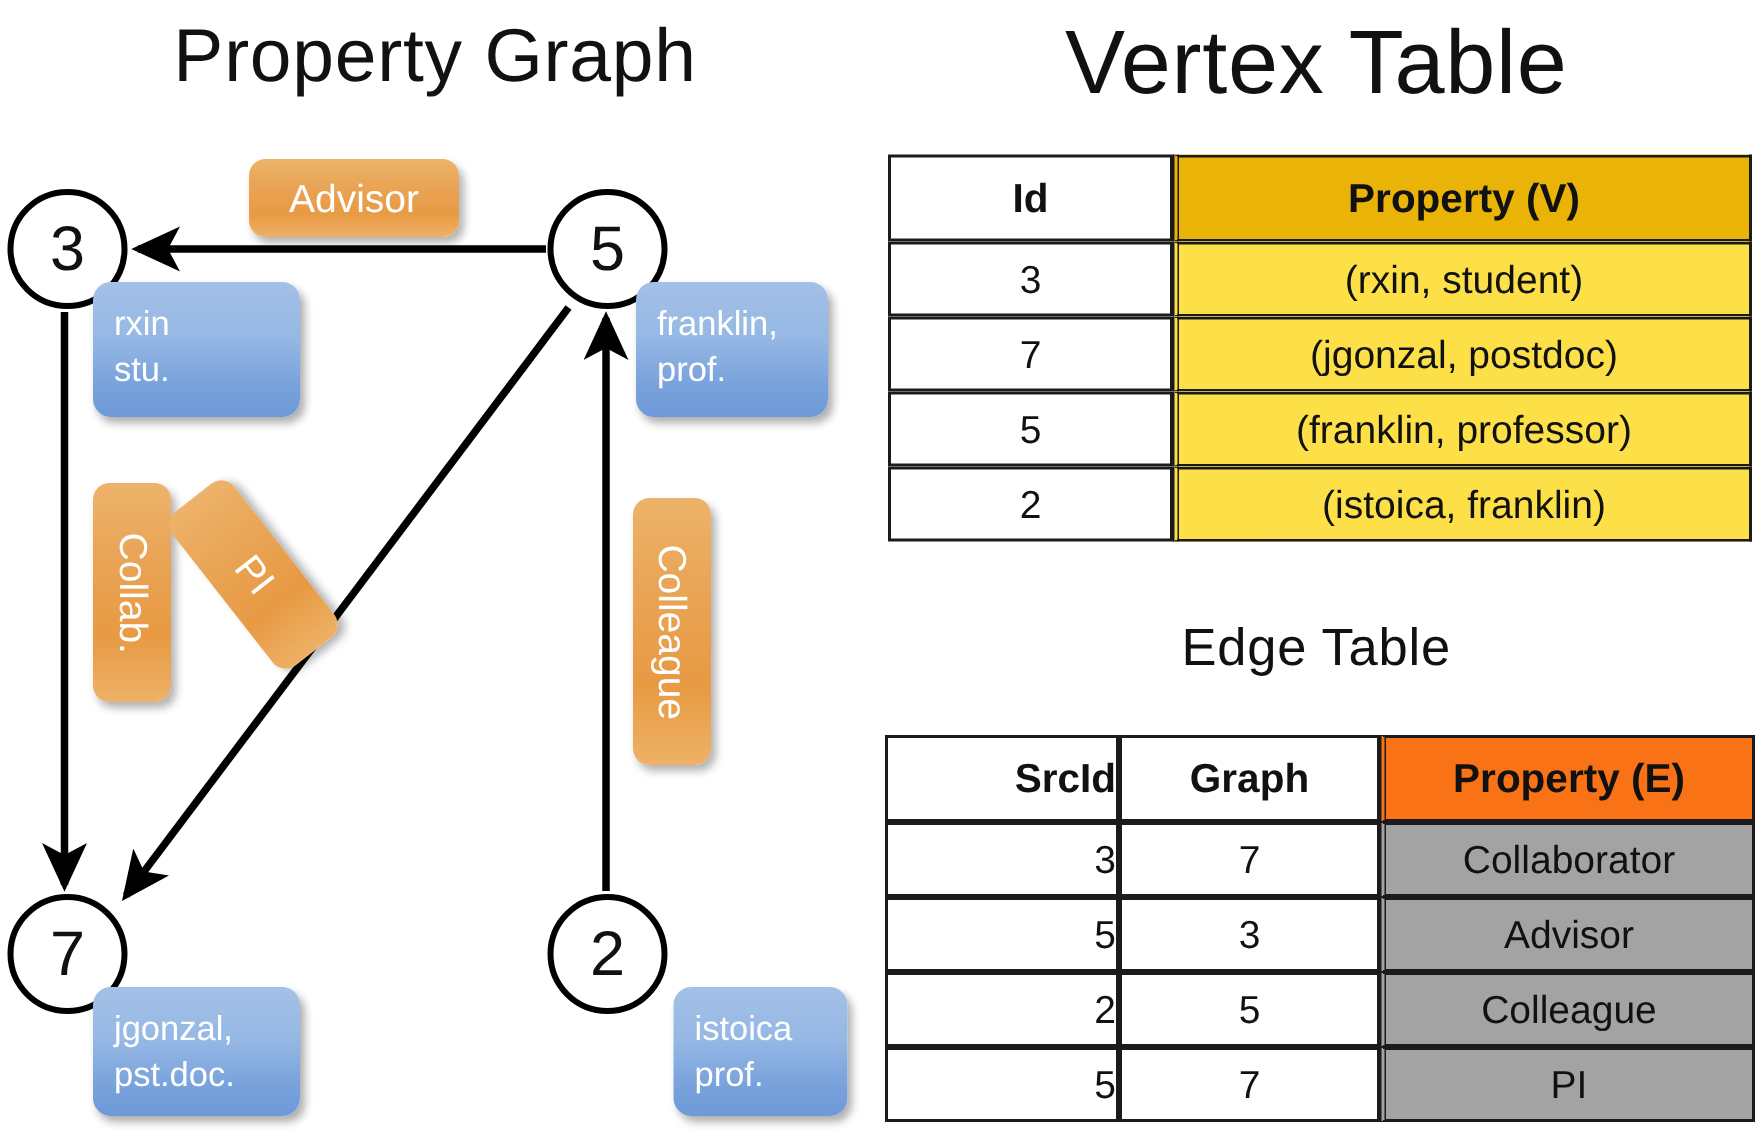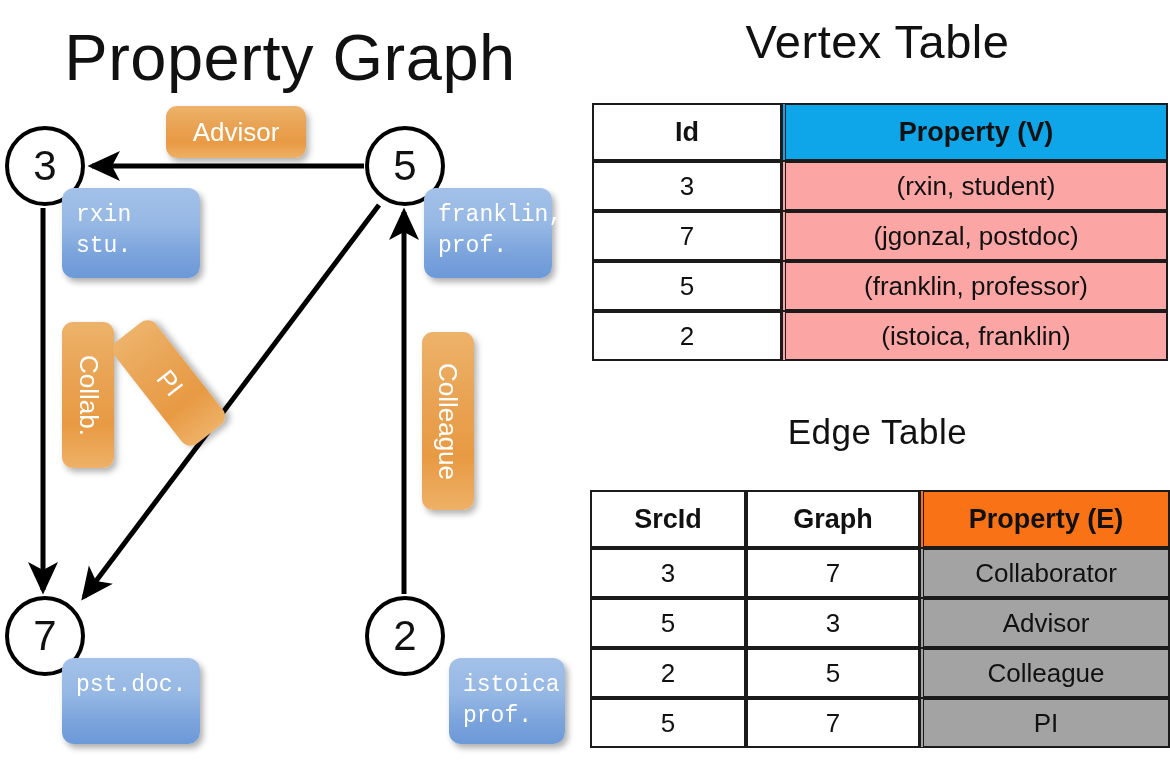--- a/index.html
+++ b/index.html
@@ -20,27 +20,27 @@
   .title {
     position: absolute;
     font-family: "Liberation Sans", sans-serif;
     font-weight: 300;
     color: #111111;
     letter-spacing: 0.5px;
     white-space: nowrap;
     text-align: center;
   }
   #title-property-graph {
-    left: 0; top: 29px; width: 580px;
-    font-size: 65px;
+    left: 0; top: 8px; width: 580px;
+    font-size: 50px;
     line-height: 58px;
   }
   #title-vertex-table {
     left: 585px; top: 14px; width: 585px;
-    font-size: 47px;
+    font-size: 60px;
     line-height: 56px;
   }
   #title-edge-table {
     left: 585px; top: 404px; width: 585px;
     font-size: 35px;
     line-height: 56px;
   }
 
   
   #graph-panel {
@@ -79,21 +79,21 @@
   #vertex-7 { left: 5px;   top: 596px; }
   #vertex-2 { left: 365px; top: 596px; }
 
   
   .prop-box {
     position: absolute;
     border-radius: 12px;
     background: linear-gradient(180deg, #a3c1e8 0%, #96b8e4 40%, #7aa3dc 75%, #6c99d8 100%);
     box-shadow: 3px 4px 6px rgba(0,0,0,0.32);
     color: #ffffff;
-    font-family: Liberation Mono, monospace;
+    font-family: Liberation Sans, sans-serif;
     font-weight: 300;
     font-size: 23px;
     line-height: 31px;
     padding: 12px 0 0 14px;
     box-sizing: border-box;
     z-index: 4;
   }
   #prop-box-3 { left: 62px;  top: 188px; width: 138px; height: 90px; }
   #prop-box-5 { left: 424px; top: 188px; width: 128px; height: 90px; }
   #prop-box-7 { left: 62px;  top: 658px; width: 138px; height: 86px; }
@@ -164,25 +164,25 @@
     font-weight: bold;
     font-size: 27px;
     height: 54px;
   }
   .tbl .sep-left {
     border-left: 4px double #1b1b1b;
   }
 
   #vertex-table { left: 592px; top: 103px; }
   #vertex-table .col-id    { width: 186px; }
-  #vertex-table .col-prop  { width: 380px; background: #fca5a5; }
-  #vertex-table th.col-prop { background: #0ea5e9; }
+  #vertex-table .col-prop  { width: 380px; background: #fde047; }
+  #vertex-table th.col-prop { background: #eab308; }
 
   #edge-table { left: 590px; top: 490px; }
-  #edge-table .col-src  { width: 152px; }
+  #edge-table .col-src  { width: 152px; text-align: right; }
   #edge-table .col-dst  { width: 170px; }
   #edge-table .col-prop { width: 244px; background: #a3a3a3; }
   #edge-table th.col-prop { background: #f97316; }
 </style>
 </head>
 <body>
 
 <div id="graph-panel">
 
   <div class="title" id="title-property-graph">Property Graph</div>
@@ -218,20 +218,21 @@
 
   <div class="prop-box" id="prop-box-3">
     <div>rxin</div>
     <div>stu.</div>
   </div>
   <div class="prop-box" id="prop-box-5">
     <div>franklin,</div>
     <div>prof.</div>
   </div>
   <div class="prop-box" id="prop-box-7">
+    <div>jgonzal,</div>
     <div>pst.doc.</div>
   </div>
   <div class="prop-box" id="prop-box-2">
     <div>istoica</div>
     <div>prof.</div>
   </div>
 
   <div class="edge-badge" id="badge-advisor">
     <span class="btext">Advisor</span>
   </div>

